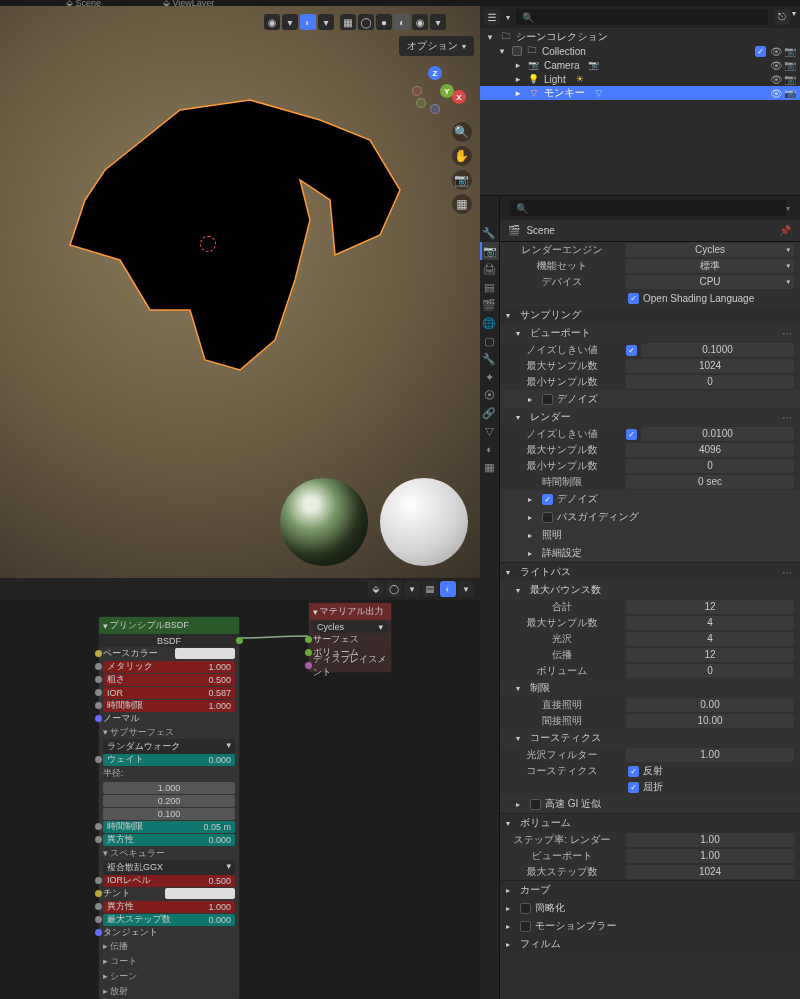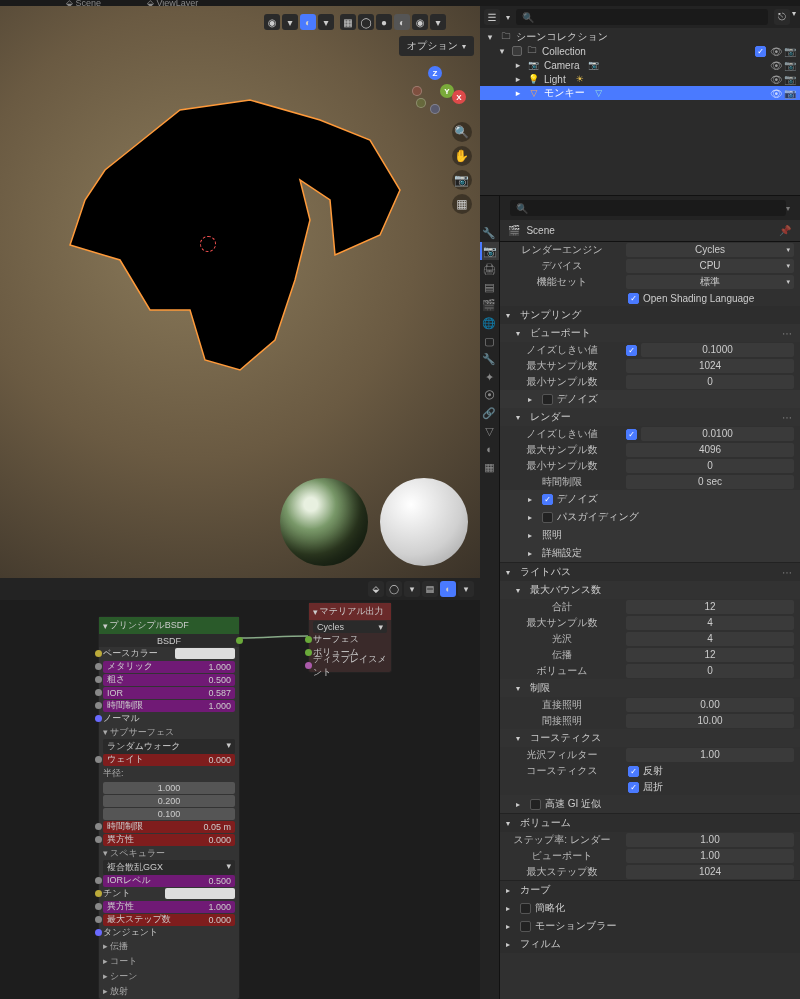--- a/index.html
+++ b/index.html
@@ -53,22 +53,22 @@
 .node-row { padding: 1px 4px; height: 13px; display: flex; align-items: center; position: relative; }
 .node-row.right { justify-content: flex-end; }
 .socket { position: absolute; width: 7px; height: 7px; border-radius: 50%; background: #888; top: 3px; }
 .socket.out { right: -4px; }
 .socket.in { left: -4px; }
 .socket.green { background: #6aaa3a; }
 .socket.grey { background: #888; }
 .socket.yellow { background: #bbaa3a; }
 .socket.purple { background: #aa5aaa; }
 .socket.blue { background: #6a6aff; }
-.node-val { background: #701a75; border-radius: 2px; padding: 0 4px; display: flex; justify-content: space-between; width: 100%; height: 12px; align-items: center; }
-.node-val.dark { background: #7f1d1d; }
+.node-val { background: #7f1d1d; border-radius: 2px; padding: 0 4px; display: flex; justify-content: space-between; width: 100%; height: 12px; align-items: center; }
+.node-val.dark { background: #0f766e; }
 .node-val.grey { background: #555; }
 .node-swatch { background: #ddd; width: 100%; height: 11px; border-radius: 2px; }
 .node-sub { padding: 1px 4px; color: #aaa; }
 .node-sel { background: #2a2a2a; border-radius: 2px; padding: 1px 4px; width: 100%; display: flex; justify-content: space-between; }
 .link { position: absolute; overflow: visible; pointer-events: none; }
 
 
 .outliner { height: 190px; background: #2b2b2b; border-bottom: 1px solid #111; }
 .out-header { height: 22px; background: #232323; display: flex; align-items: center; padding: 0 4px; gap: 6px; }
 .search { flex: 1; background: #1a1a1a; border-radius: 3px; height: 16px; display: flex; align-items: center; padding: 0 6px; }
@@ -102,21 +102,21 @@
 .panel-dots { margin-left: auto; opacity: 0.5; letter-spacing: 2px; }
 .chk { width: 11px; height: 11px; border-radius: 2px; background: #222; border: 1px solid #555; display: inline-flex; align-items: center; justify-content: center; font-size: 8px; }
 .chk.on { background: #4a7aff; border-color: #4a7aff; color: #fff; }
 
 .field { display: flex; align-items: center; height: 16px; padding: 1px 6px; }
 .field-label { width: 120px; text-align: center; padding-right: 8px; color: #bbb; font-size: 10px; }
 .field-val { flex: 1; background: #3a3a3a; border-radius: 2px; text-align: center; height: 14px; line-height: 14px; font-size: 10px; position: relative; }
 .field-val.drop::after { content: "▾"; position: absolute; right: 4px; font-size: 7px; }
 .field-chk { display: flex; gap: 4px; align-items: center; font-size: 10px; padding-left: 2px; }
 
-.top-scene-bar { height: 6px; background: #1a1a1a; display: flex; align-items: center; padding: 0 6px; font-size: 9px; color: #888; gap: 10px; overflow: hidden; }
+.top-scene-bar { height: 6px; background: #1a1a1a; display: flex; align-items: center; padding: 0 6px; font-size: 9px; color: #888; gap: 26px; overflow: hidden; }
 </style>
 </head>
 <body>
 
 <div class="top-scene-bar">
   <span style="margin-left:60px">⬙ <span>Scene</span></span>
   <span style="margin-left:36px">⬙ <span>ViewLayer</span></span>
 </div>
 
 <div class="main">
@@ -423,26 +423,26 @@
         <span>🎬</span>
             <span>Scene</span>
         <span class="pin">📌</span>
       </div>
 
       <div class="field">
             <span class="field-label">レンダーエンジン</span>
             <span class="field-val drop">Cycles</span>
           </div>
       <div class="field">
+            <span class="field-label">機能セット</span>
+            <span class="field-val drop">標準</span>
+          </div>
+      <div class="field">
             <span class="field-label">デバイス</span>
             <span class="field-val drop">CPU</span>
-          </div>
-      <div class="field">
-            <span class="field-label">機能セット</span>
-            <span class="field-val drop">標準</span>
           </div>
       <div class="field">
             <span class="field-label"></span>
             <span class="field-chk">
               <span class="chk on">✓</span>
               <span>Open Shading Language</span>
             </span>
           </div>
 
       <div class="panel">

